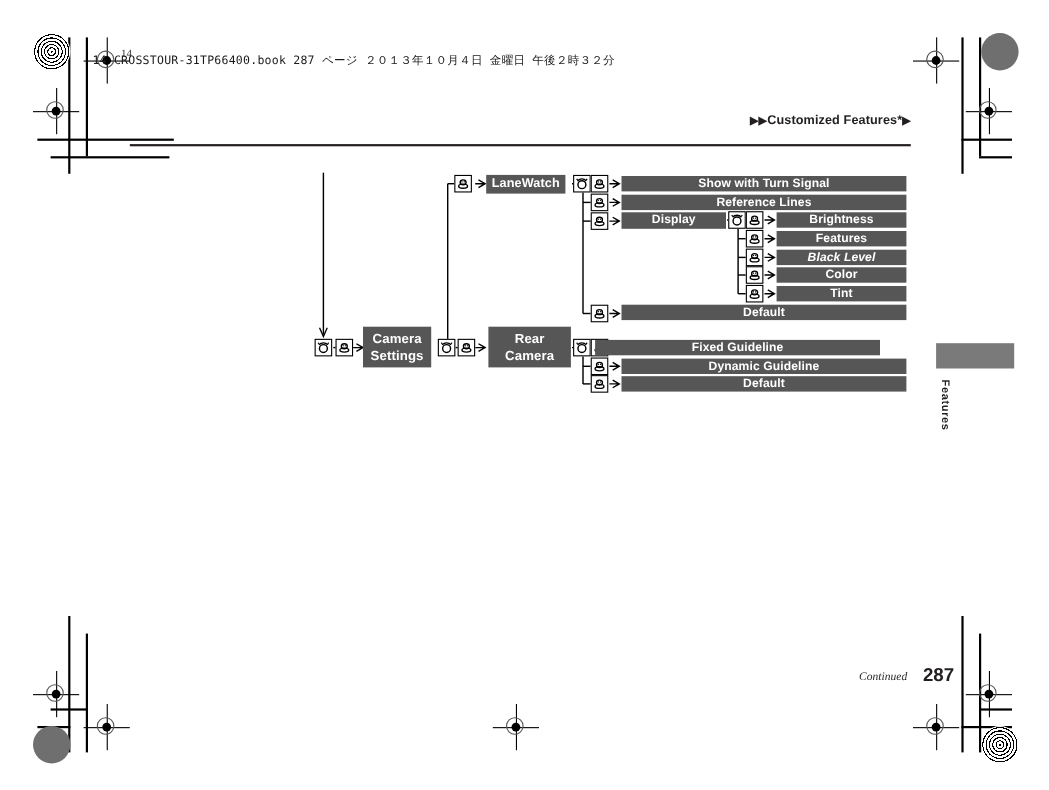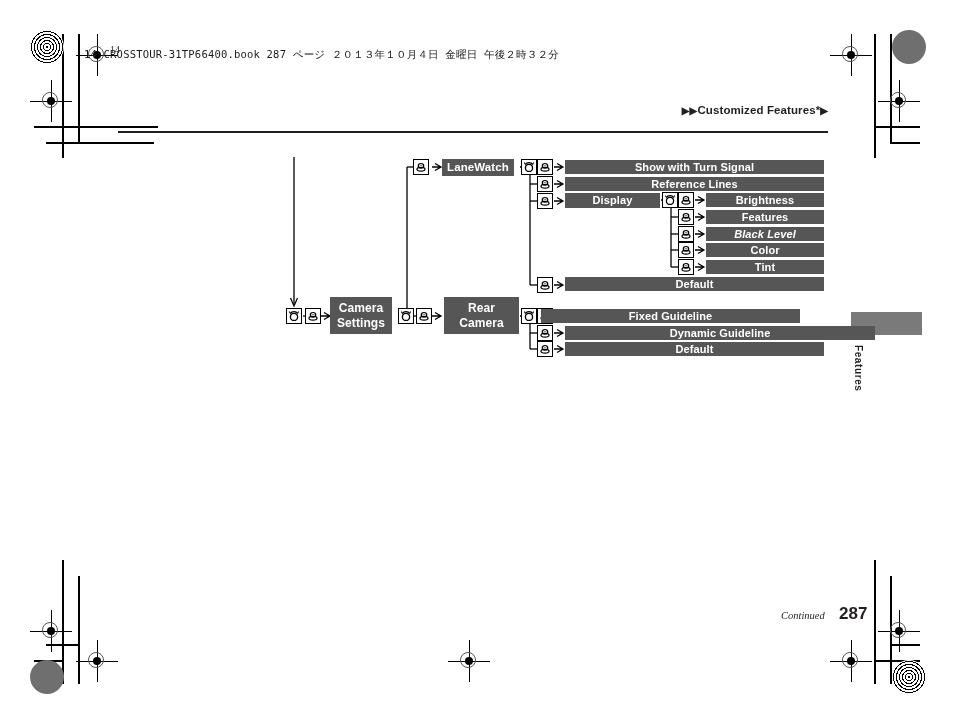--- a/index.html
+++ b/index.html
@@ -517,14 +517,14 @@
 </div>
 <div class="icon" style="left:537px; top:341px;">
   <svg viewBox="0 0 16 16">
       <ellipse cx="8" cy="10.6" rx="4.6" ry="2.1" fill="none" stroke="#000" stroke-width="1.4"></ellipse>
       <ellipse cx="8" cy="6.6" rx="3.1" ry="2.6" fill="none" stroke="#000" stroke-width="1.4"></ellipse>
       <path d="M6.4 5.6 l0.9 0.9 M9.6 5.6 l-0.9 0.9" stroke="#000" stroke-width="1.1"></path>
     </svg>
 </div>
 
 <div class="node bar" style="left:541px; top:309px; width:259px;">Fixed Guideline</div>
-<div class="node bar" style="left:565px; top:326px; width:310px;">Dynamic Guideline</div>
+<div class="node bar" style="left:565px; top:326px; width:259px;">Dynamic Guideline</div>
 <div class="node bar" style="left:565px; top:342px; width:259px;">Default</div>
 
 </body></html>

